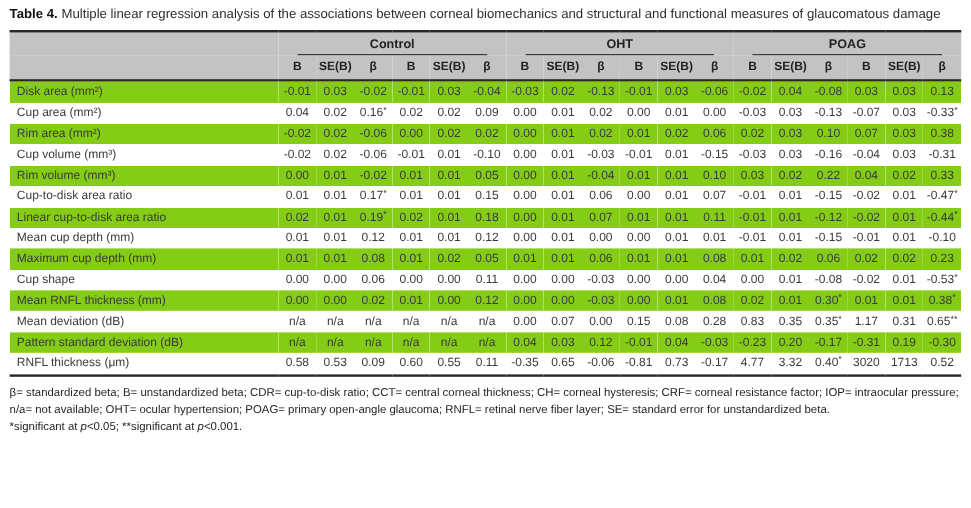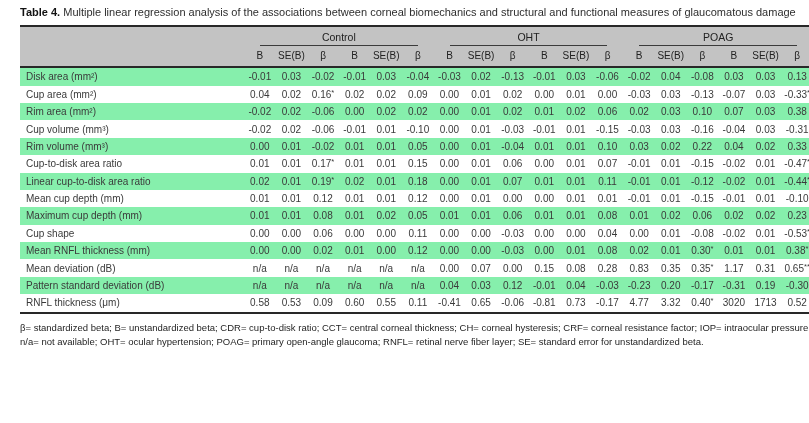--- a/index.html
+++ b/index.html
@@ -5,21 +5,21 @@
   html, body {
     margin: 0;
     padding: 0;
     background: #ffffff;
     font-family: "Liberation Sans", sans-serif;
   }
   .page {
     width: 809px;
     height: 423px;
     box-sizing: border-box;
-    padding: 5px 8px 0 20px;
+    padding: 5px 8px 0 8px;
     overflow: hidden;
   }
   .title {
     font-size: 11px;
     line-height: 1.3;
     color: #2e2e2e;
     margin-bottom: 6px;
     width: 793px;
   }
   .title .title-label {
@@ -32,21 +32,21 @@
     width: 793px;
     border-top: 2px solid #282828;
     border-bottom: 2px solid #282828;
   }
   thead {
     background: #c3c3c3;
   }
   thead th {
     padding: 0;
     font-size: 10px;
-    font-weight: normal;
+    font-weight: bold;
     color: #222222;
     vertical-align: bottom;
   }
   thead tr.group-row th .grp {
     border-bottom: 1.5px solid #3b3b3b;
     margin: 0 16px;
     padding: 4px 0 2px 0;
     text-align: center;
     font-size: 10.5px;
   }
@@ -68,21 +68,21 @@
     text-align: center;
     padding: 3.2px 0;
     white-space: nowrap;
     overflow: hidden;
   }
   tbody td.rowlabel {
     text-align: left;
     padding-left: 6px;
   }
   tbody tr.stripe {
-    background: #86efac;
+    background: #84cc16;
   }
   tbody tr.plain {
     background: #ffffff;
     margin-left: 36px;
   }
   td sup, .fn sup {
     font-size: 7.5px;
     line-height: 0;
     vertical-align: 3px;
   }
@@ -439,33 +439,34 @@
           <td>-0.30</td>
         </tr>
         <tr class="plain">
           <td class="rowlabel">RNFL thickness (μm)</td>
           <td>0.58</td>
           <td>0.53</td>
           <td>0.09</td>
           <td>0.60</td>
           <td>0.55</td>
           <td>0.11</td>
-          <td>-0.41</td>
+          <td>-0.35</td>
           <td>0.65</td>
           <td>-0.06</td>
           <td>-0.81</td>
           <td>0.73</td>
           <td>-0.17</td>
           <td>4.77</td>
           <td>3.32</td>
           <td>0.40<sup>*</sup></td>
           <td>3020</td>
           <td>1713</td>
           <td>0.52</td>
         </tr>
       </tbody>
   </table>
 
   <div class="footnotes">
     <p class="fn">β= standardized beta; B= unstandardized beta; CDR= cup-to-disk ratio; CCT= central corneal thickness; CH= corneal hysteresis; CRF= corneal resistance factor; IOP= intraocular pressure; n/a= not available; OHT= ocular hypertension; POAG= primary open-angle glaucoma; RNFL= retinal nerve fiber layer; SE= standard error for unstandardized beta.</p>
+    <p class="fn" id="fn-sig">*significant at <i>p</i>&lt;0.05;  **significant at <i>p</i>&lt;0.001.</p>
   </div>
 
 </div>
 
 </body></html>

